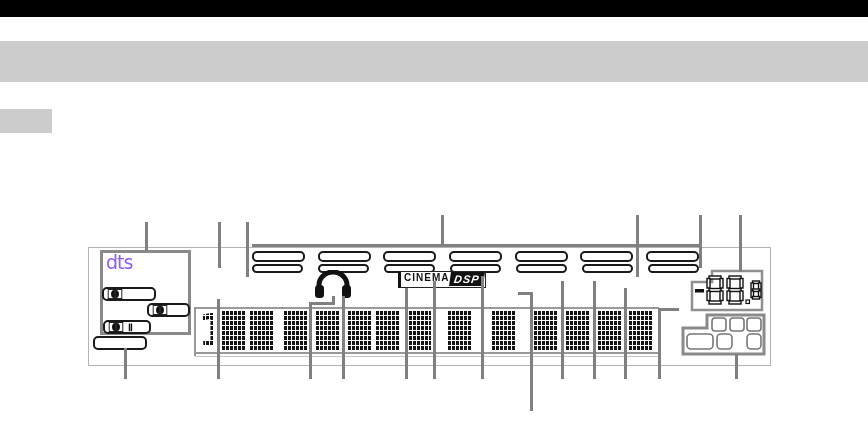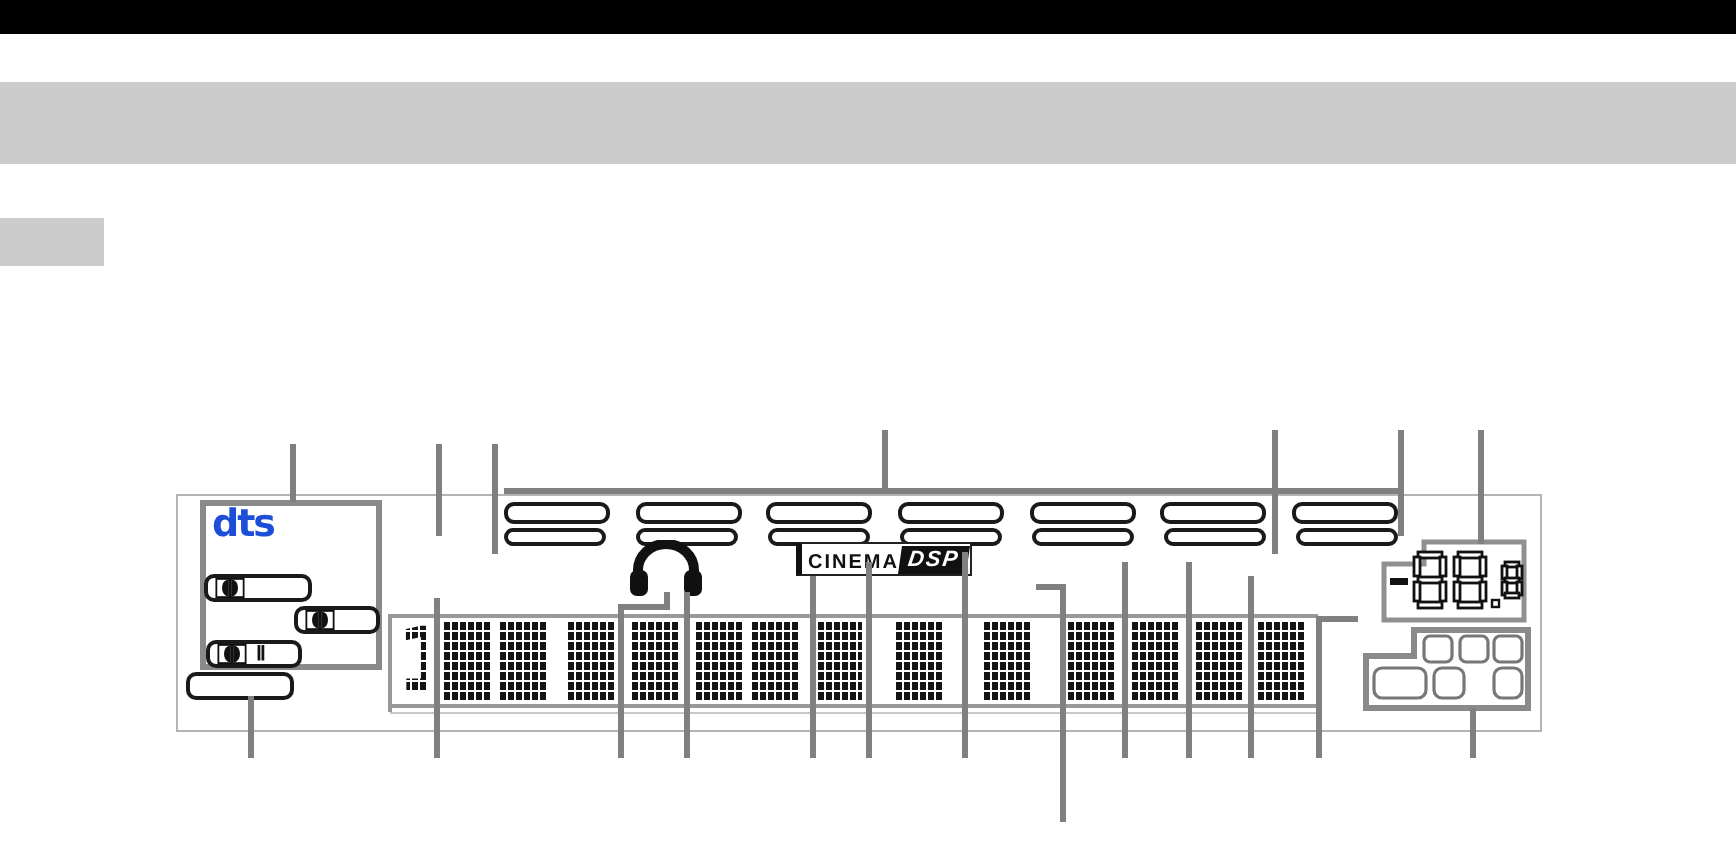--- a/index.html
+++ b/index.html
@@ -13,24 +13,24 @@
   .indrow .win{border:2px solid #1a1a1a;border-radius:5px;background:#fff;box-sizing:border-box;}
   .mblock{position:absolute;top:311px;height:40px;background-color:#141414;
     background-image:
       repeating-linear-gradient(to right,transparent 0 3px,#fff 3px 4px),
       repeating-linear-gradient(to bottom,transparent 0 4px,#fff 4px 5px);}
   .gridoverlay{position:absolute;inset:0;pointer-events:none;
     background-image:
       repeating-linear-gradient(to right,transparent 0 3px,#fff 3px 4px),
       repeating-linear-gradient(to bottom,transparent 0 4px,#fff 4px 5px);}
   .dtsbox{position:absolute;left:100px;top:250px;width:91px;height:85px;border:3px solid #8a8a8a;box-sizing:border-box;background:#fff;}
-  .dtslogo{position:absolute;left:106px;top:251px;font-family:"DejaVu Sans",sans-serif;font-weight:700;
-           font-size:19px;letter-spacing:-1px;color:#1d4ed8;}
+  .dtslogo{position:absolute;left:106px;top:251px;font-family:"DejaVu Sans",sans-serif;font-weight:400;
+           font-size:19px;letter-spacing:-1px;color:#8b5cf6;}
   .cinemadsp{position:absolute;left:398px;top:271px;height:17px;border:1px solid #222;border-left:3px solid #111;
-             background:#fff;display:flex;align-items:flex-end;padding:12px 1px 0 3px;box-sizing:border-box;}
+             background:#fff;display:flex;align-items:flex-start;padding:0 1px 0 3px;box-sizing:border-box;}
   .cinemadsp .cin{font-weight:bold;font-size:10px;letter-spacing:1px;color:#111;}
   .cinemadsp .dsp{background:#111;color:#fff;font-style:italic;font-weight:bold;font-size:11px;
                   padding:1px 4px;margin-left:1px;transform:skewX(-8deg);letter-spacing:1px;}
   .panel{position:absolute;left:88px;top:247px;width:683px;height:119px;border:1px solid #b4b4b4;box-sizing:border-box;}
   .pl2{font-size:10px;font-weight:bold;color:#111;letter-spacing:1px;}
 </style>
 </head>
 <body>
 
 <div id="stage">

